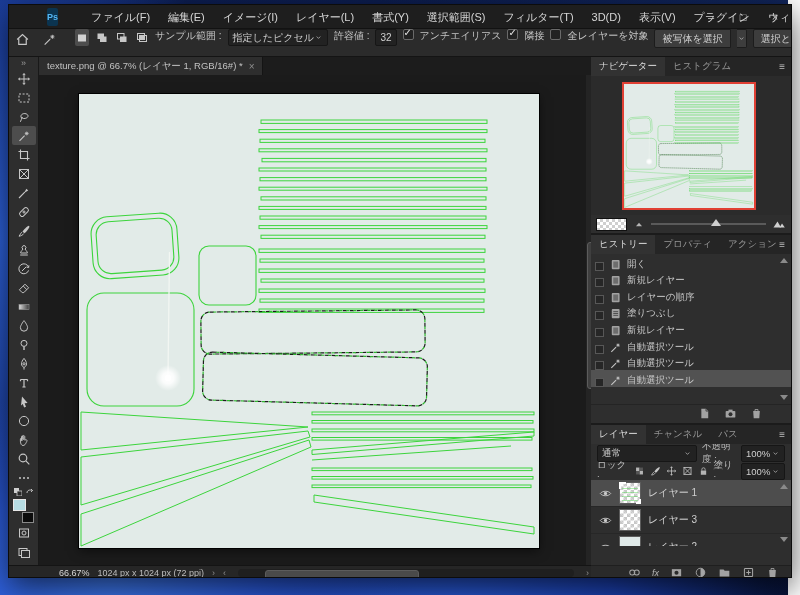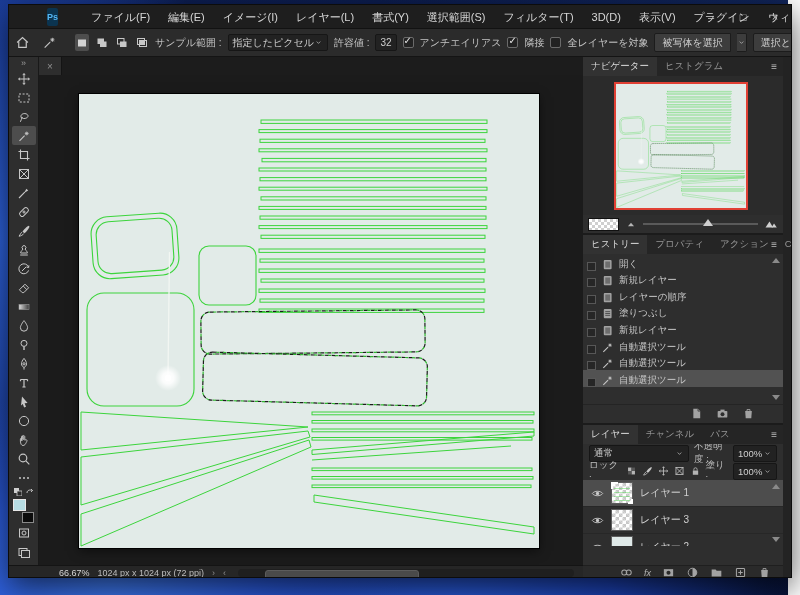--- a/index.html
+++ b/index.html
@@ -13,21 +13,21 @@
       linear-gradient(160deg,#0d1f55 0%, #0a1842 55%, #061030 100%);}
   .ps{position:absolute;left:8px;top:4px;width:784px;height:574px;background:#232323;border:1px solid #0c0c0c;box-shadow:0 10px 30px rgba(0,0,0,.65);overflow:hidden}
   
   .menubar{position:absolute;left:0;top:0;right:0;height:24px;background:#1e1e1e;display:flex;align-items:center;border-bottom:1px solid #121212}
   .pslogo{width:18px;height:18px;margin-left:38px;background:#0b3450;color:#55b6f2;font-size:9px;font-weight:bold;display:flex;align-items:center;justify-content:center;border-radius:2px}
   .menus{display:flex;margin-left:24px}
   .menu-item{font-size:11px;color:#d6d6d6;padding:0 9px;line-height:24px;white-space:nowrap;cursor:default}
   .winctl{position:absolute;right:0;top:0;display:flex}
   .winctl span{width:32px;height:24px;display:flex;align-items:center;justify-content:center;color:#c9c9c9;font-size:11px}
   
-  .optbar{position:absolute;left:0;top:24px;right:0;height:28px;background:#2b2b2b;border-bottom:1px solid #141414;display:flex;align-items:center;gap:6px;padding:0 6px;font-size:10px;color:#c4c4c4;white-space:nowrap;overflow:hidden}
+  .optbar{position:absolute;left:0;top:24px;right:0;height:28px;background:#2b2b2b;border-bottom:1px solid #141414;display:flex;align-items:flex-start;gap:6px;padding:0 6px;font-size:10px;color:#c4c4c4;white-space:nowrap;overflow:hidden}
   .sep{width:1px;height:18px;background:#404040}
   .ob-icon{display:flex;align-items:center;justify-content:center;width:18px;height:20px}
   .mode{width:17px;height:17px;display:flex;align-items:center;justify-content:center;border-radius:2px}
   .mode.active{background:#4d4d4d}
   .field{background:#222;border:1px solid #161616;border-radius:2px;height:17px;display:flex;align-items:center;padding:0 4px;color:#cfcfcf}
   .ddl{justify-content:space-between}
   .chk{width:11px;height:11px;border:1px solid #6a6a6a;border-radius:2px;background:#222;position:relative;flex:none}
   .chk.on::after{content:"✓";position:absolute;left:0px;top:-3px;color:#e6e6e6;font-size:10px}
   .obtn{background:#3d3d3d;border:1px solid #1c1c1c;height:19px;display:flex;align-items:center;padding:0 7px;border-radius:2px 0 0 2px;color:#d0d0d0}
   .obtn2{background:#3d3d3d;border:1px solid #1c1c1c;border-left:none;height:19px;width:15px;display:flex;align-items:center;justify-content:center;border-radius:0 2px 2px 0}
@@ -49,21 +49,21 @@
   .canvas{position:absolute;left:40px;top:19px;width:460px;height:454px;box-shadow:0 0 0 1px #000,0 3px 10px rgba(0,0,0,.5)}
   .vscroll{position:absolute;right:0;top:0;width:7px;height:100%;background:#242424}
   .vscroll .thumb{position:absolute;left:1px;right:1px;top:34%;height:30%;background:#3f3f3f;border-radius:3px}
   
   .statusbar{position:absolute;left:0;top:560px;width:584px;height:14px;background:#262626;border-top:1px solid #141414;display:flex;align-items:center;font-size:9px;color:#bdbdbd;padding-left:50px;gap:8px}
   .statusbar .zoomf{color:#d6d6d6}
   .hscroll{flex:1;height:8px;background:#1f1f1f;border-radius:4px;position:relative;margin:0 4px}
   .hscroll .thumb{position:absolute;left:8%;width:46%;top:1px;bottom:1px;background:#4a4a4a;border-radius:3px}
   .sarrow{color:#8f8f8f;font-size:9px}
   
-  .dock{position:absolute;right:8px;top:52px;width:200px;height:522px;background:#1b1b1b}
+  .dock{position:absolute;right:0;top:52px;width:200px;height:522px;background:#1b1b1b}
   .panel{position:absolute;left:0;right:0;background:#2e2e2e}
   .ptabs{height:19px;background:#252525;display:flex;align-items:stretch;font-size:9.5px;color:#969696;position:relative}
   .ptab{padding:0 8px;display:flex;align-items:center;white-space:nowrap}
   .ptab.active{background:#323232;color:#dcdcdc}
   .pmenu{position:absolute;right:6px;top:0;height:19px;display:flex;align-items:center;color:#bdbdbd;font-size:10px}
   
   .nav-body{position:relative;height:139px;background:#2b2b2b}
   .nav-thumb{position:absolute;left:31px;top:6px;width:134px;height:128px;border:2px solid #e04034;background:#e2ebe8}
   .nav-foot{height:18px;display:flex;align-items:center;gap:6px;padding:0 5px}
   .nav-zoomfield{width:31px;height:13px;border:1px solid #111;background:
@@ -620,20 +620,21 @@
       <span class="tool">
           <svg class="i" width="14" height="14">
             <rect x="2" y="3.5" width="8" height="7" fill="none" stroke="#c7c7c7"></rect>
             <rect x="4.5" y="5.5" width="8" height="7" fill="#2e2e2e" stroke="#c7c7c7"></rect>
           </svg>
         </span>
     </div>
 
     <div class="tabbar">
       <div class="doctab">
+        <span>texture.png @ 66.7% (レイヤー 1, RGB/16#) *</span>
         <span class="x">×</span>
       </div>
     </div>
 
     <div class="docarea">
       <svg class="canvas" viewBox="0 0 460 454">
           <use href="#artwork"></use>
         </svg>
       <div class="vscroll">
           <div class="thumb"></div>

